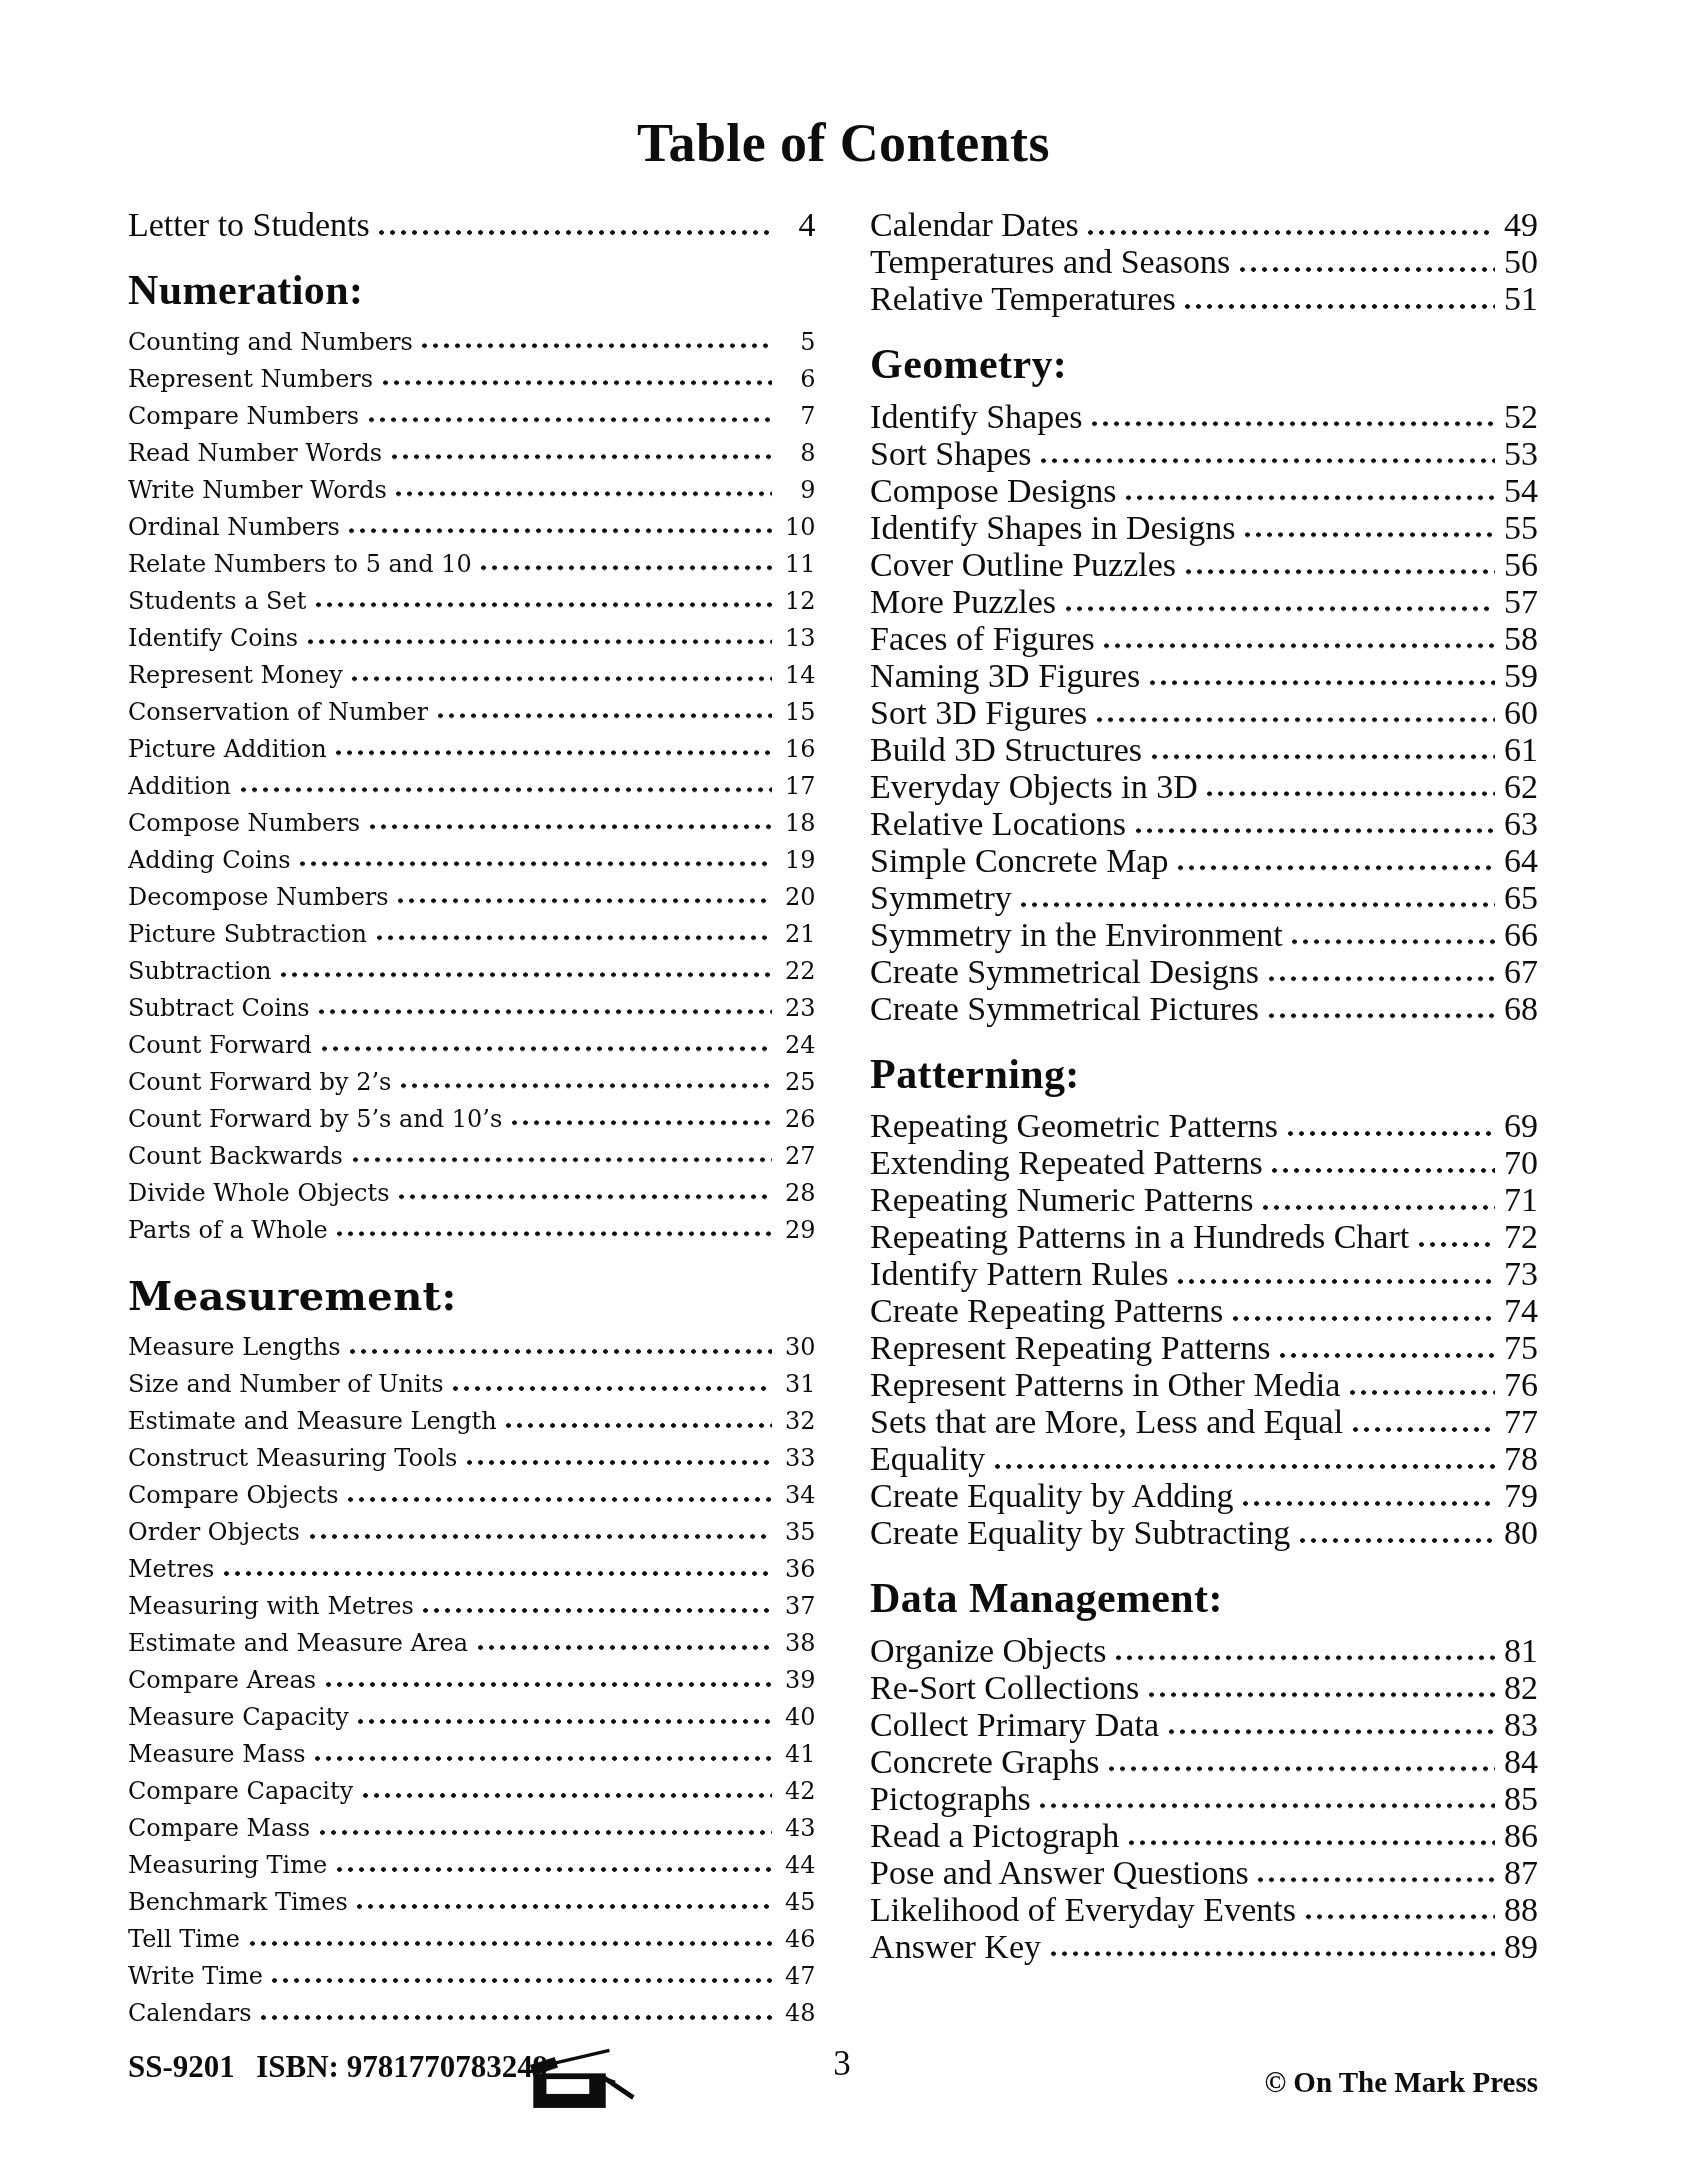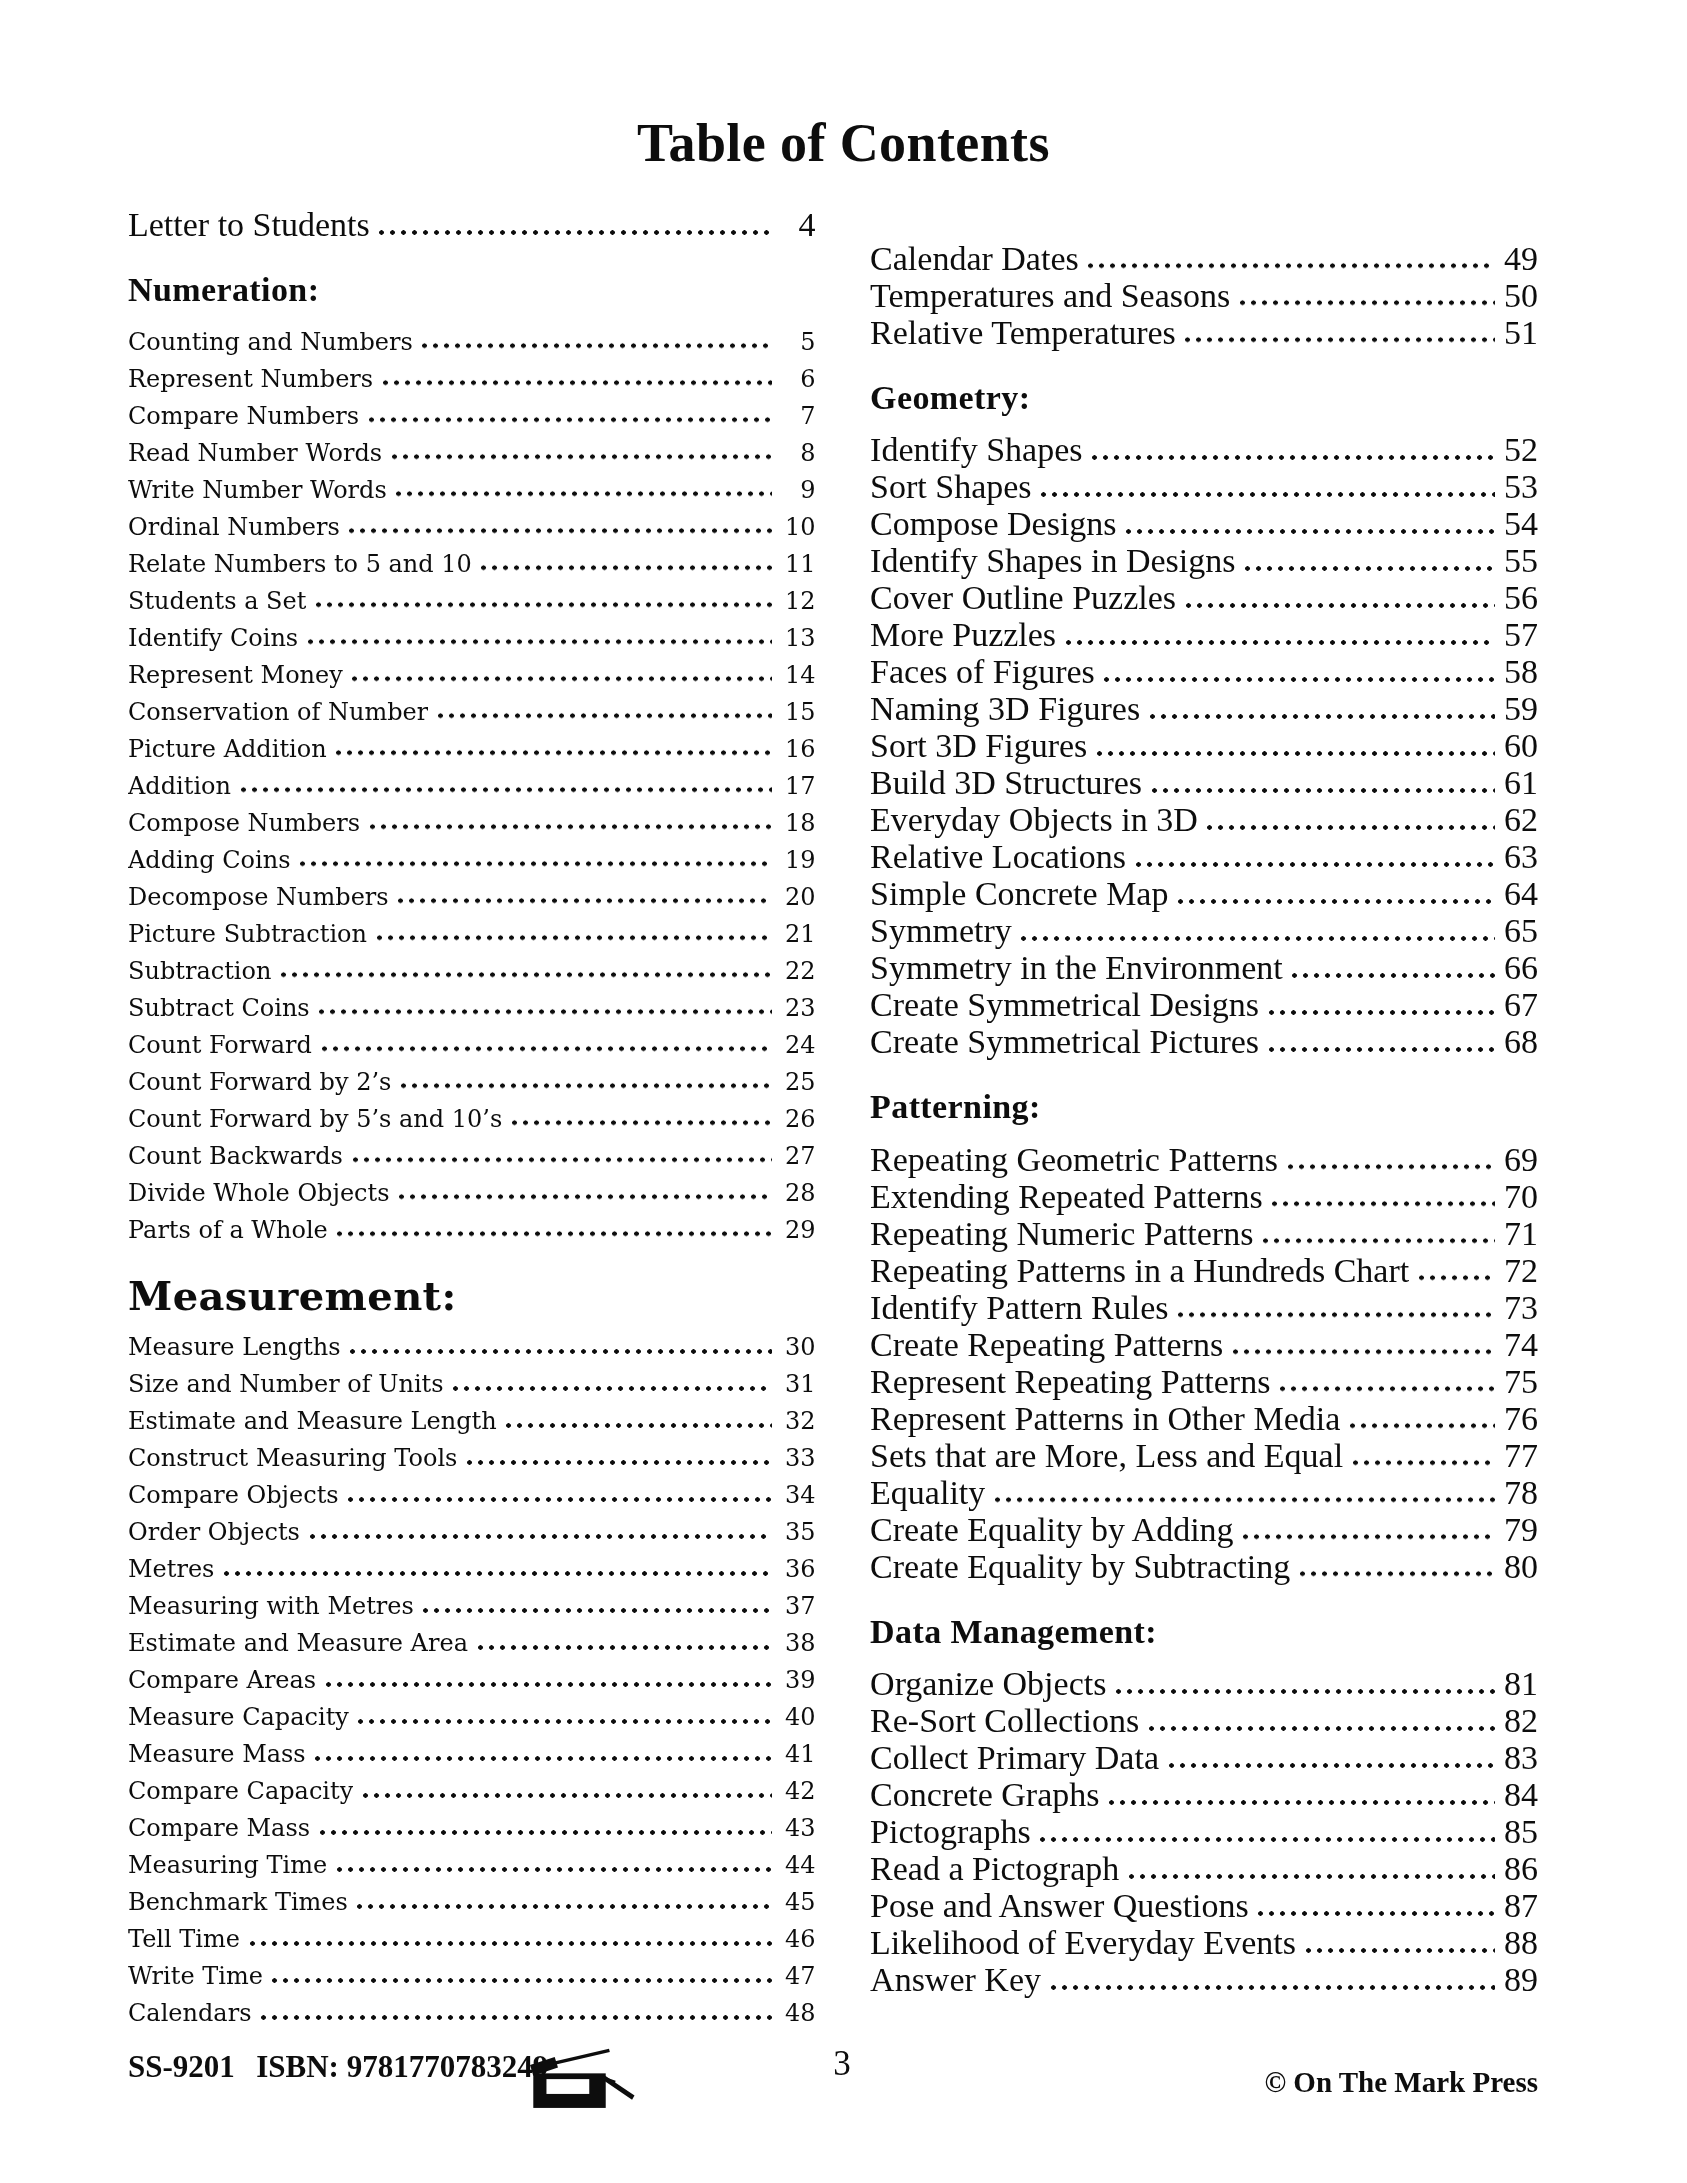--- a/index.html
+++ b/index.html
@@ -20,21 +20,21 @@
     line-height: 59px;
     font-size: 54px;
     font-weight: bold;
     text-align: center;
     font-family: Liberation Serif, serif;
     letter-spacing: 0.4px;
   }
   .columns {
     display: flex;
     margin: 33px 149px 0 128px;
-    align-items: center;
+    align-items: flex-start;
     gap: 24px;
   }
   .col { display: block; }
   .col-left  { width: 700px; }
   .col-right { width: 680px; margin-left: 30.5px; }
 
   .toc-row {
     display: flex;
     align-items: baseline;
     line-height: 37px;
@@ -62,21 +62,21 @@
     line-height: 44px;
     margin: 25px 0 11.5px 0;
     letter-spacing: 0.4px;
   }
   .gap-top { }
 
   
   .f-wide { font-family: "DejaVu Serif", serif;     font-size: 24px; }
   .f-cond { font-family: "Liberation Serif", serif; font-size: 34px; }
   .sec-heading.f-wide { font-size: 40px; }
-  .sec-heading.f-cond { font-size: 34px; }
+  .sec-heading.f-cond { font-size: 42px; }
 
   .footer {
     position: absolute;
     left: 128px;
     right: 149px;
     top: 2037px;
     height: 79px;
     font-family: "Liberation Serif", serif;
   }
   .footer-code {

